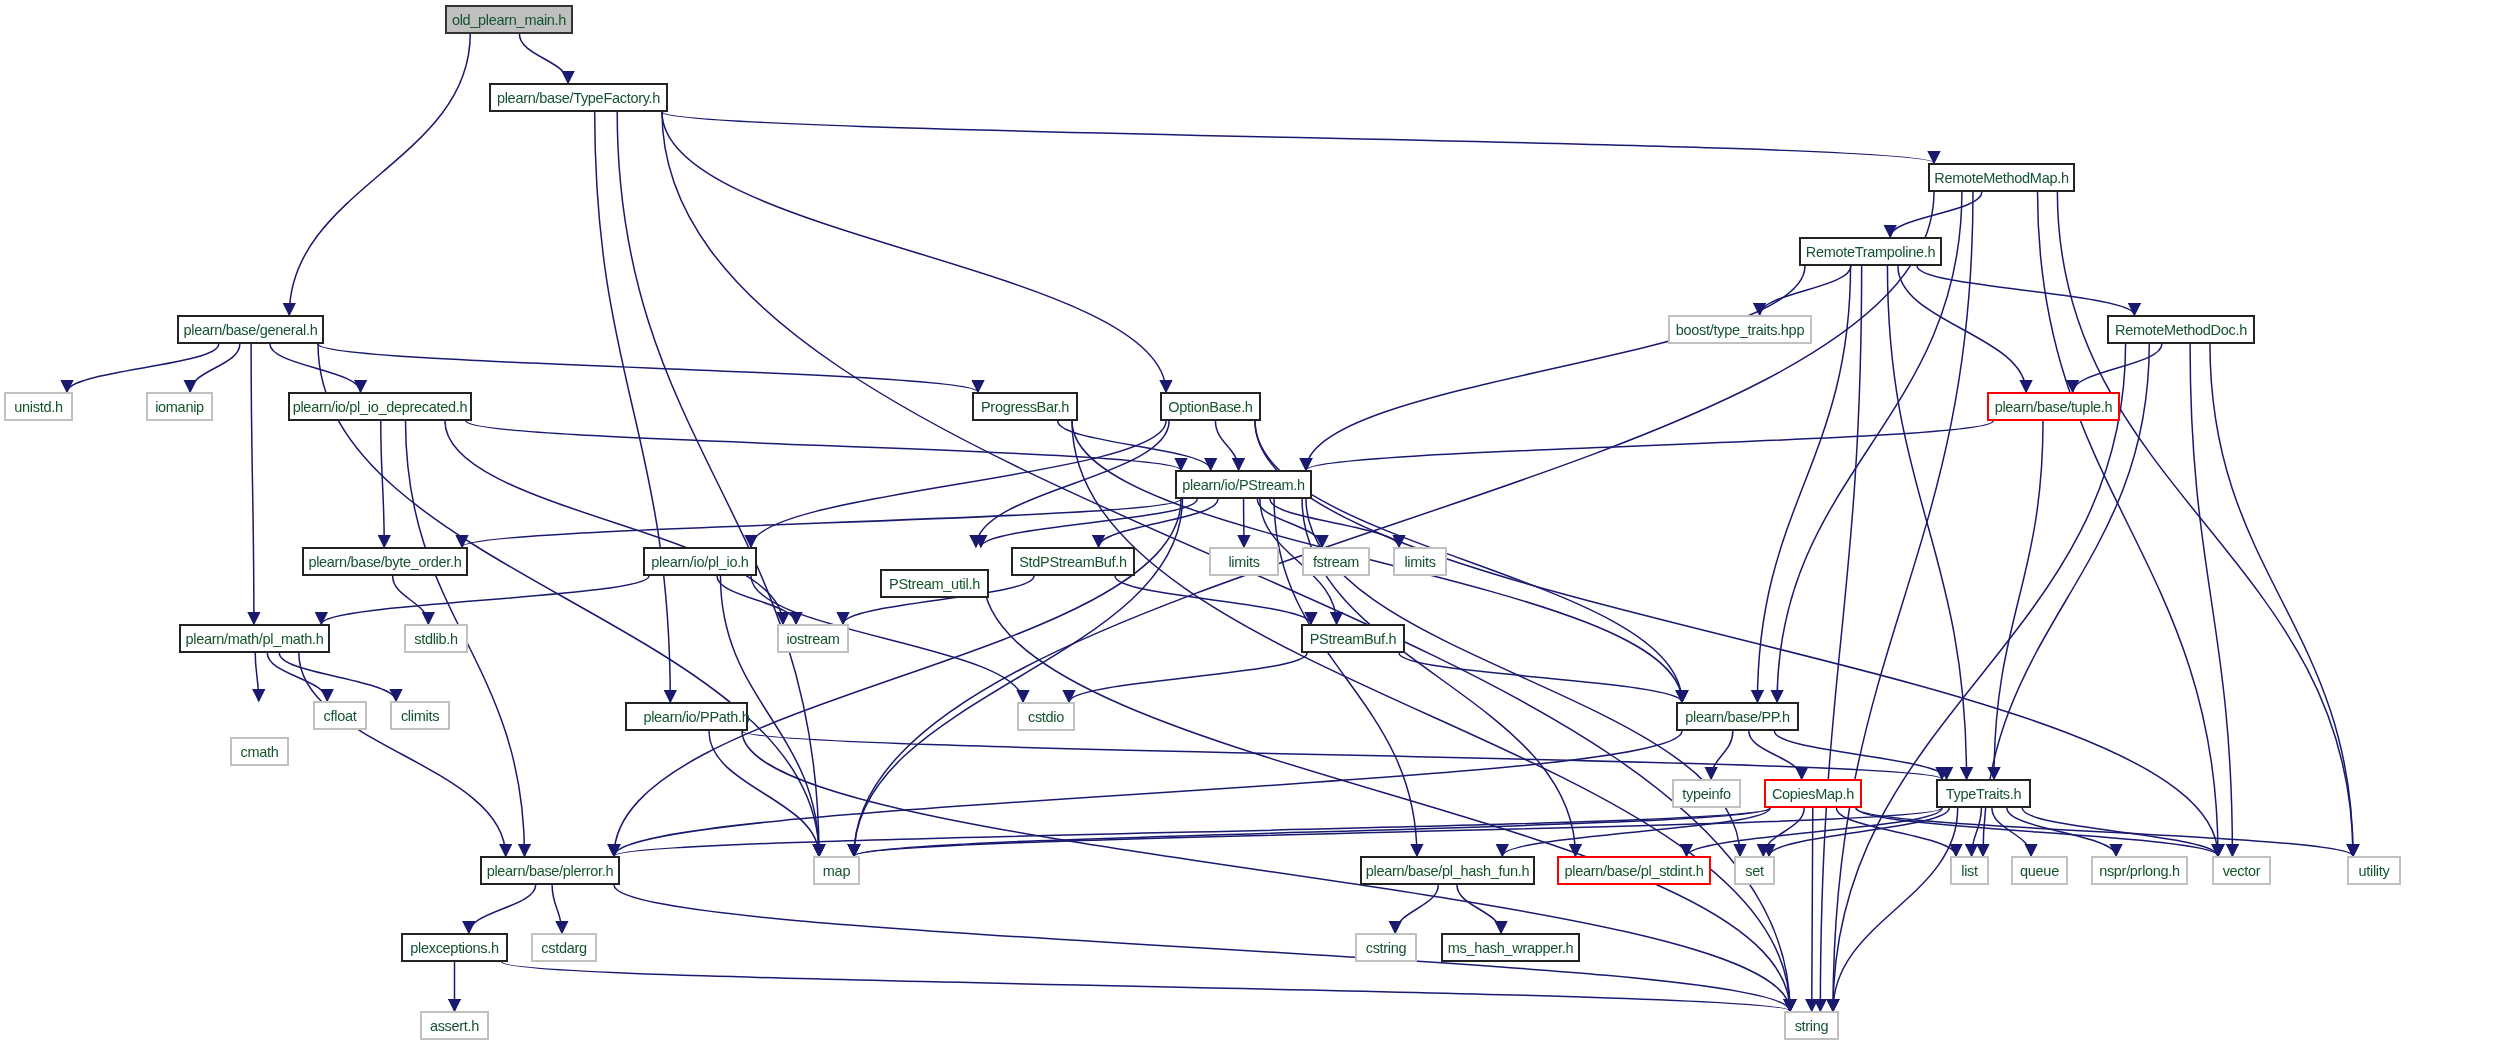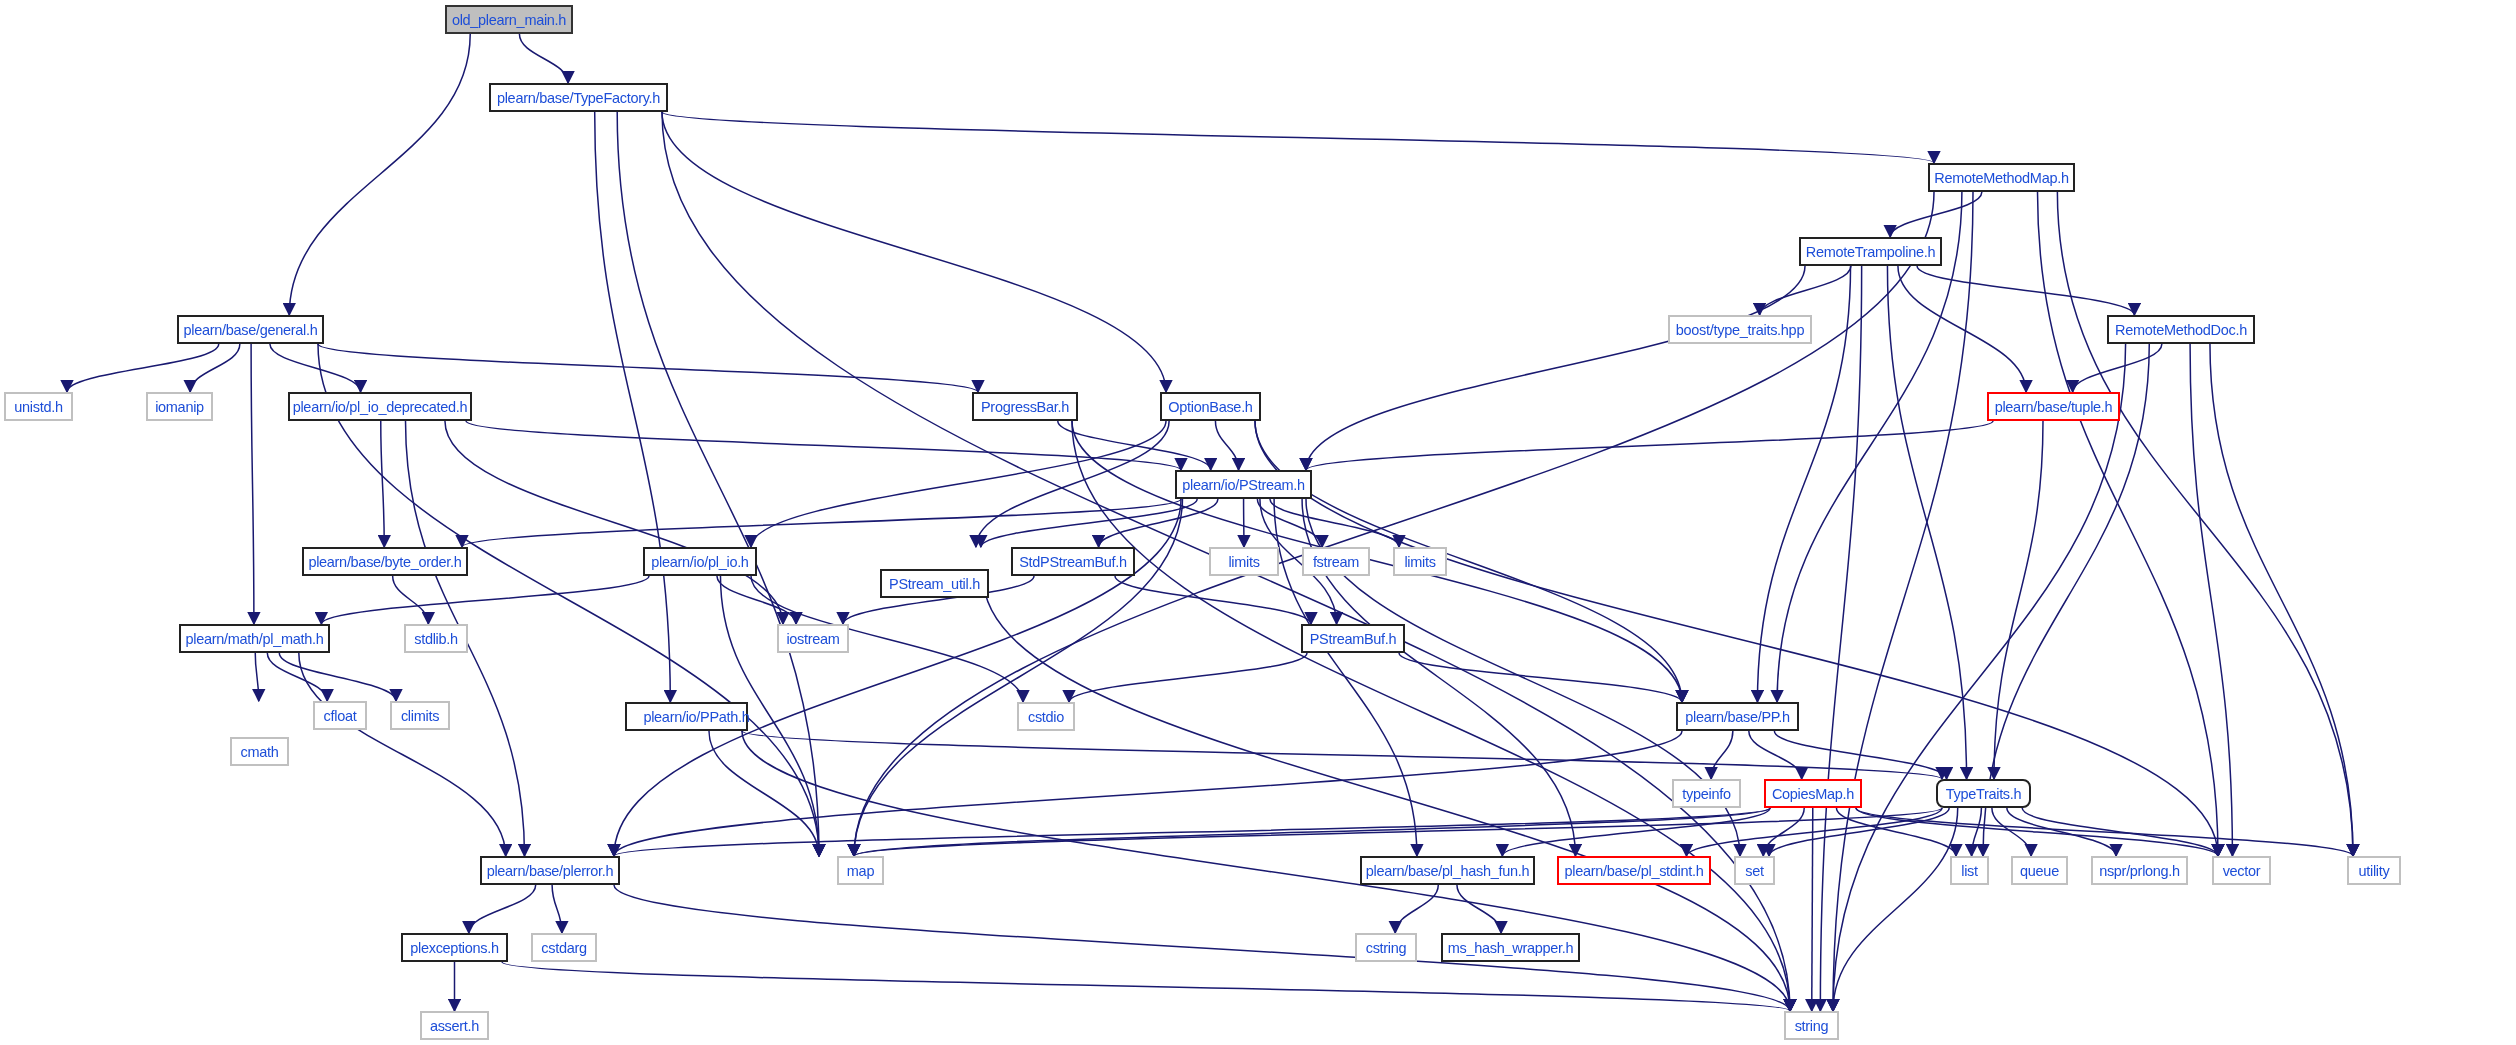--- a/index.html
+++ b/index.html
@@ -2,21 +2,21 @@
 <html><head>
 <meta charset="utf-8">
 <style>
   html, body { margin: 0; padding: 0; background: #ffffff; }
   body { width: 2516px; height: 1045px; overflow: hidden; position: relative; }
   #graph { position: absolute; left: 0; top: 0; width: 2516px; height: 1045px; }
   .node {
     position: absolute; box-sizing: border-box; height: 29px;
     display: flex; align-items: center; justify-content: center;
     font-family: "Liberation Sans", "DejaVu Sans", sans-serif;
-    font-size: 14.5px; color: #1d4ed8; background: #fff;
+    font-size: 14.5px; color: #14532d; background: #fff;
     border: 2px solid #222; white-space: nowrap; cursor: pointer;
   }
   .node.sys { border-color: #c0c0c0; cursor: default; }
   .node.trunc { border-color: #ff0000; }
   .node.root { background: #bfbfbf; border-color: #333; cursor: default; }
   .node span { letter-spacing: -0.3px; }
 </style>
 </head>
 <body>
 
@@ -224,27 +224,27 @@
     </div>
   <div class="node" style="left:1676px;top:702px;width:123px;">
       <span>plearn/base/PP.h</span>
     </div>
   <div class="node sys" style="left:1672px;top:779px;width:69px;">
       <span>typeinfo</span>
     </div>
   <div class="node trunc" style="left:1764px;top:779px;width:98px;">
       <span>CopiesMap.h</span>
     </div>
-  <div class="node" style="left:1936px;top:779px;width:95px;border-radius:8px;">
+  <div class="node" style="left:1936px;top:779px;width:95px;">
       <span>TypeTraits.h</span>
     </div>
   <div class="node" style="left:480px;top:856px;width:140px;">
       <span>plearn/base/plerror.h</span>
     </div>
-  <div class="node sys" style="left:813px;top:856px;width:47px;margin-left:24px;">
+  <div class="node sys" style="left:813px;top:856px;width:47px;">
       <span>map</span>
     </div>
   <div class="node" style="left:1360px;top:856px;width:175px;">
       <span>plearn/base/pl_hash_fun.h</span>
     </div>
   <div class="node trunc" style="left:1557px;top:856px;width:154px;">
       <span>plearn/base/pl_stdint.h</span>
     </div>
   <div class="node sys" style="left:1734px;top:856px;width:41px;">
       <span>set</span>

